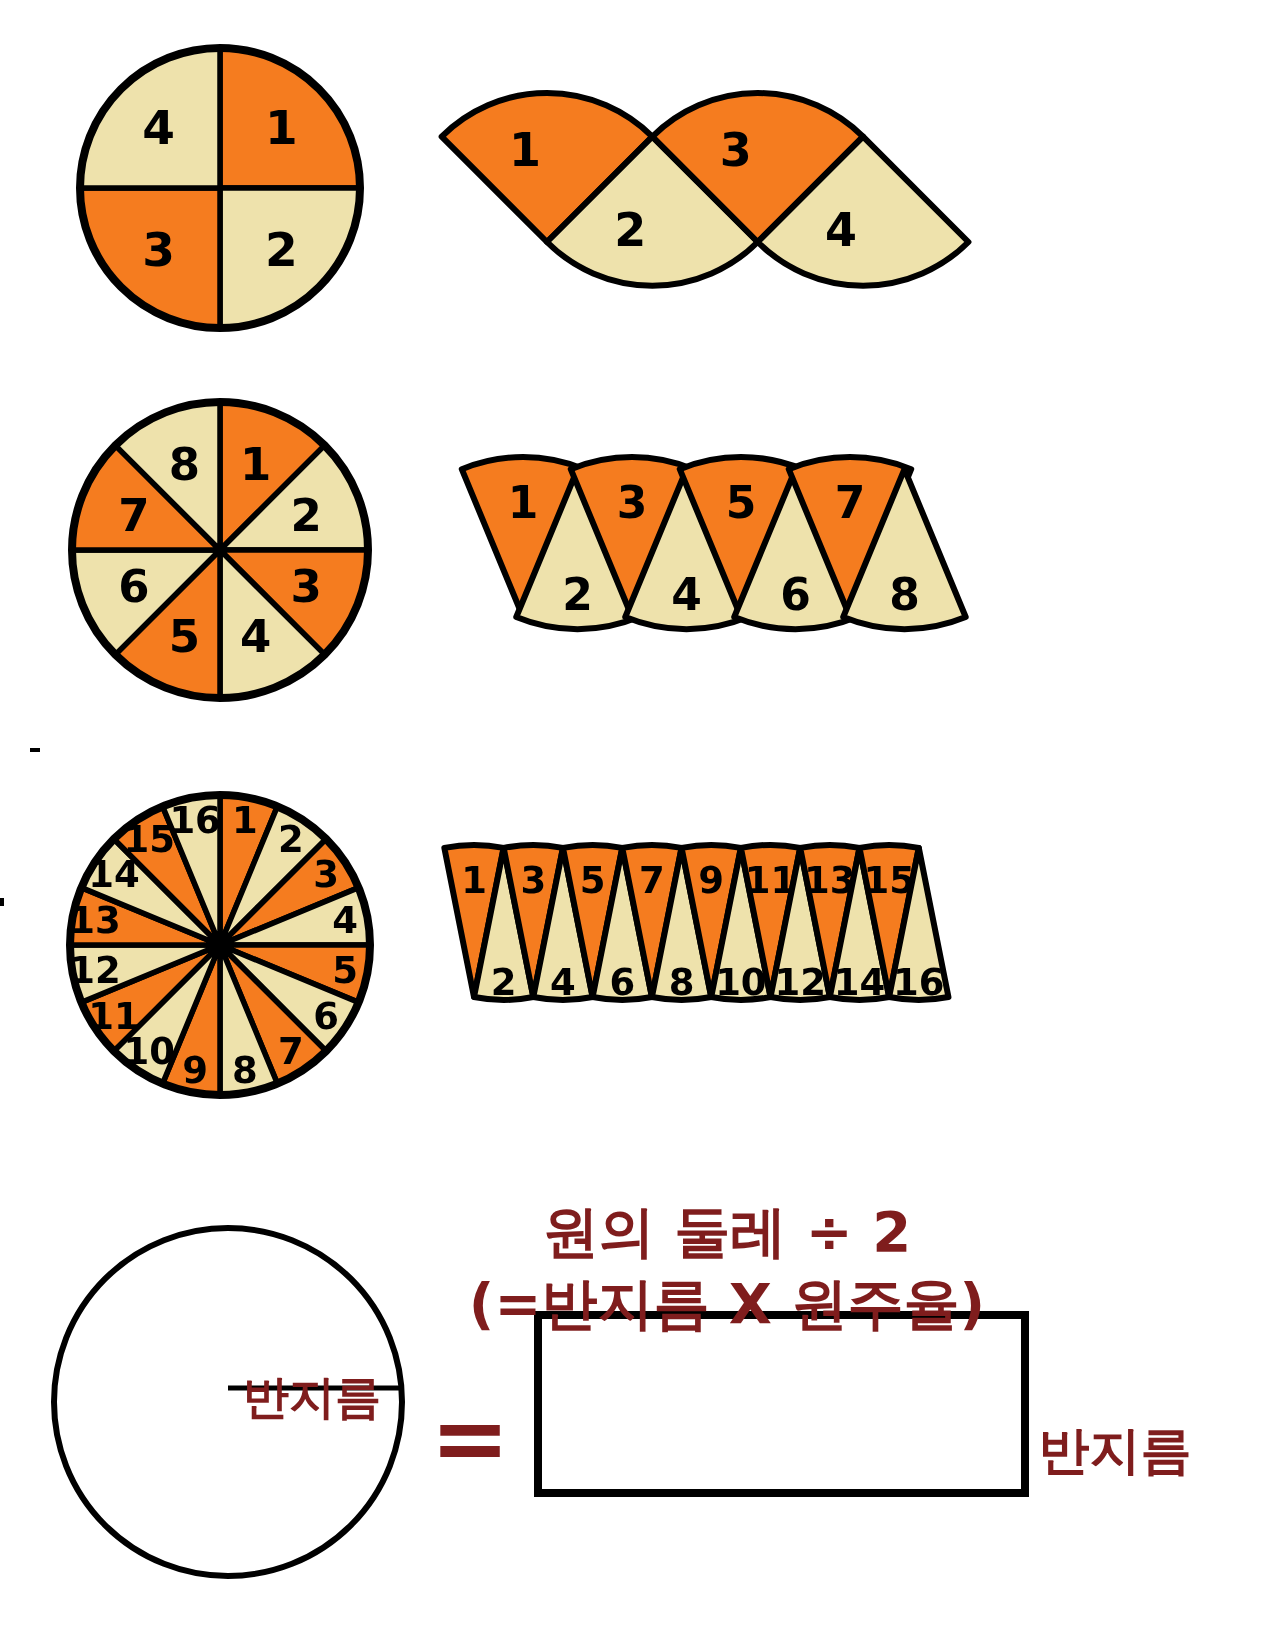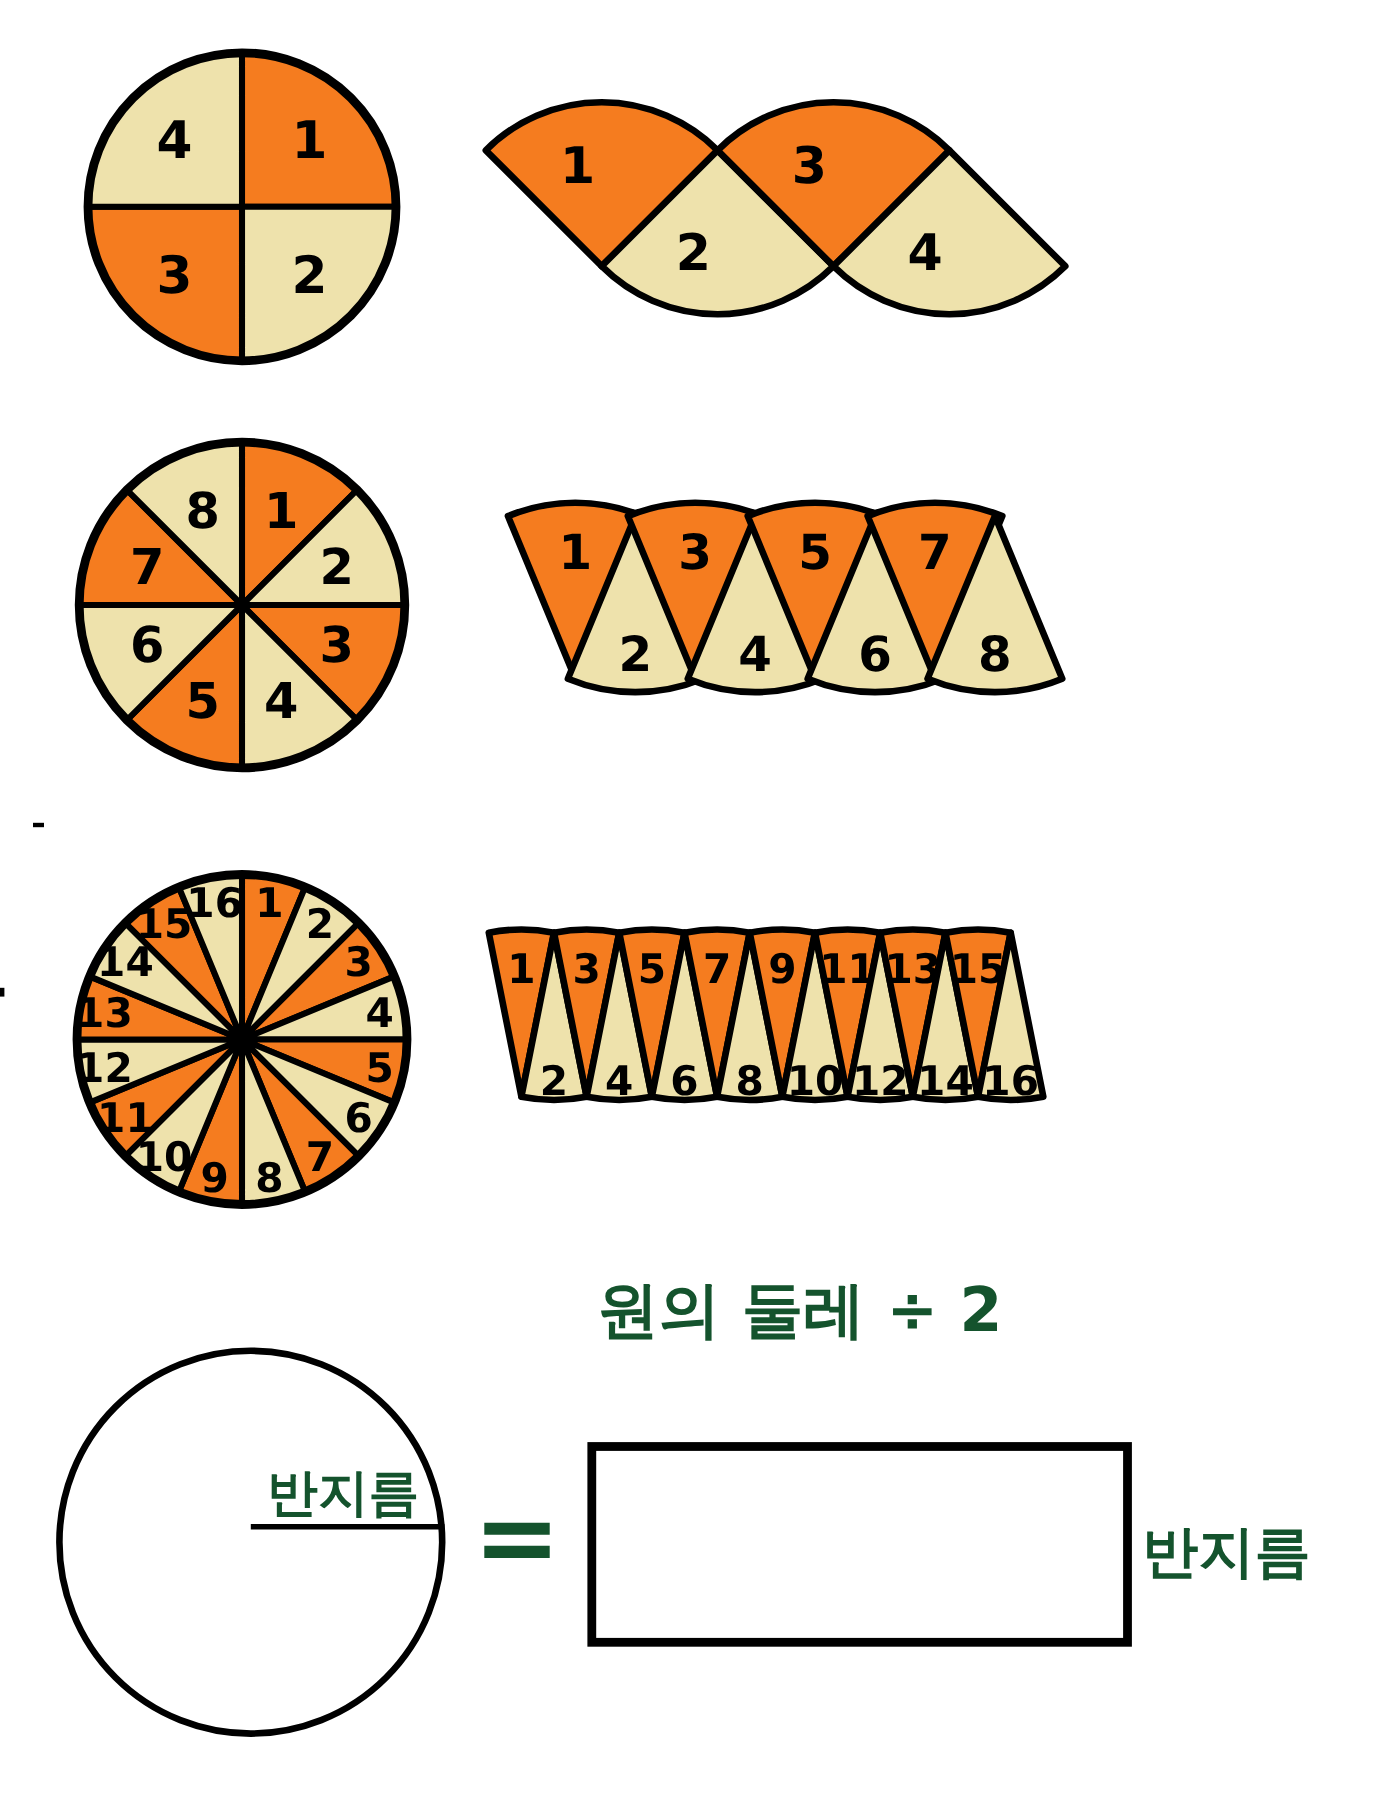--- a/index.html
+++ b/index.html
@@ -8,24 +8,25 @@
     width: 1272px;
     height: 1636px;
     background: #ffffff;
     overflow: hidden;
     font-family: "DejaVu Sans", "Liberation Sans", sans-serif;
   }
   .canvas svg { position: absolute; left: 0; top: 0; }
   .kr {
     position: absolute;
     font-weight: bold;
-    color: #14532d;
+    color: #7f1d1d;
     text-align: center;
     white-space: nowrap;
     font-family: "DejaVu Sans", "Liberation Sans", sans-serif;
+    margin-top: 40px;
   }
   .title-block { left: 437px; top: 1156px; width: 580px; font-size: 56px; line-height: 72px; }
   .circle-radius-label { left: 212px; top: 1327px; width: 200px; font-size: 46px; }
   .equals-sign { left: 408px; top: 1344px; width: 124px; height: 112px; font-size: 95px; line-height: 108px; }
   .rect-height-label { left: 1013px; top: 1377px; width: 204px; font-size: 51px; }
   .stray { position: absolute; background: #000000; }
   .stray-dash { left: 30px; top: 748px; width: 10px; height: 4px; }
   .stray-speck { left: 0px; top: 898px; width: 4px; height: 8px; }
 </style>
 </head>
@@ -163,20 +164,21 @@
       </g>
       <g>
         <circle cx="228" cy="1402" r="174" fill="#FFFFFF" stroke="#000000" stroke-width="6"></circle>
         <line x1="228" y1="1388" x2="404" y2="1388" stroke="#000000" stroke-width="5"></line>
         <rect x="538" y="1315" width="487" height="178" fill="#FFFFFF" stroke="#000000" stroke-width="8"></rect>
       </g>
     </svg>
 
   <div class="kr title-block">
     <div>원의 둘레 ÷ 2</div>
+    <div>(=반지름 X 원주율)</div>
   </div>
 
   <div class="kr circle-radius-label">반지름</div>
 
   <div class="kr equals-sign">=</div>
 
   <div class="kr rect-height-label">반지름</div>
 
   <div class="stray stray-dash"></div>
   <div class="stray stray-speck"></div>

